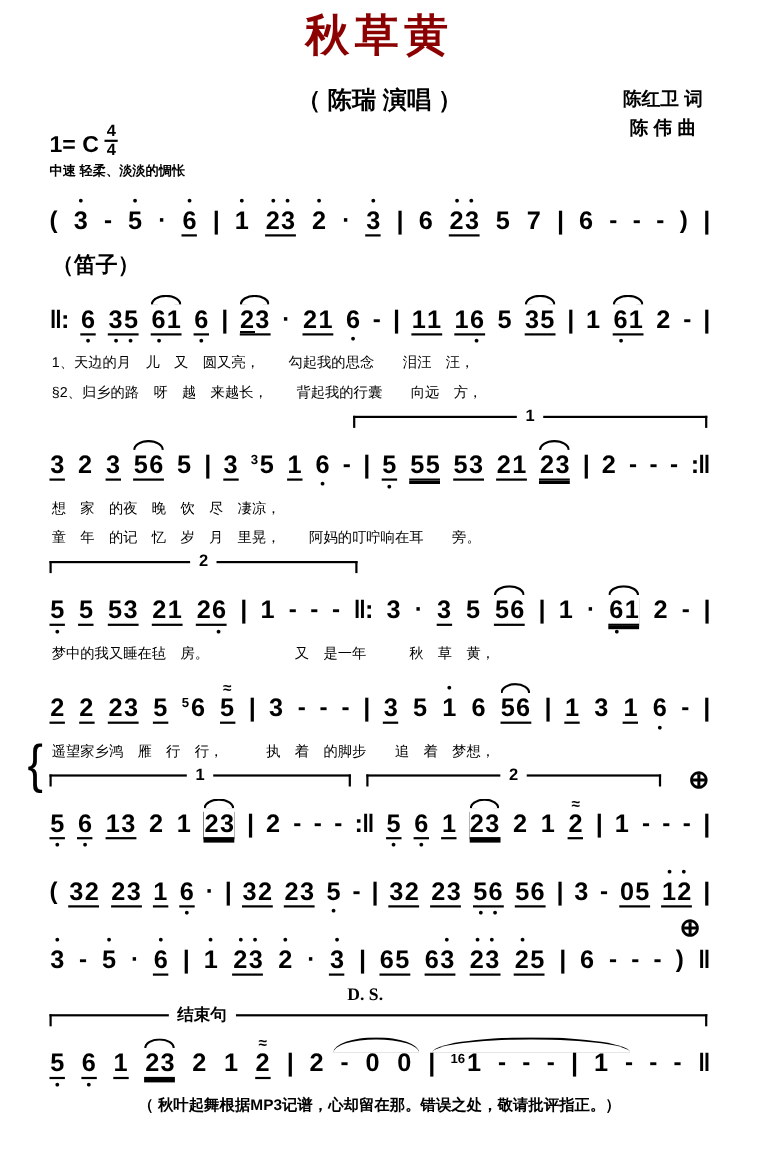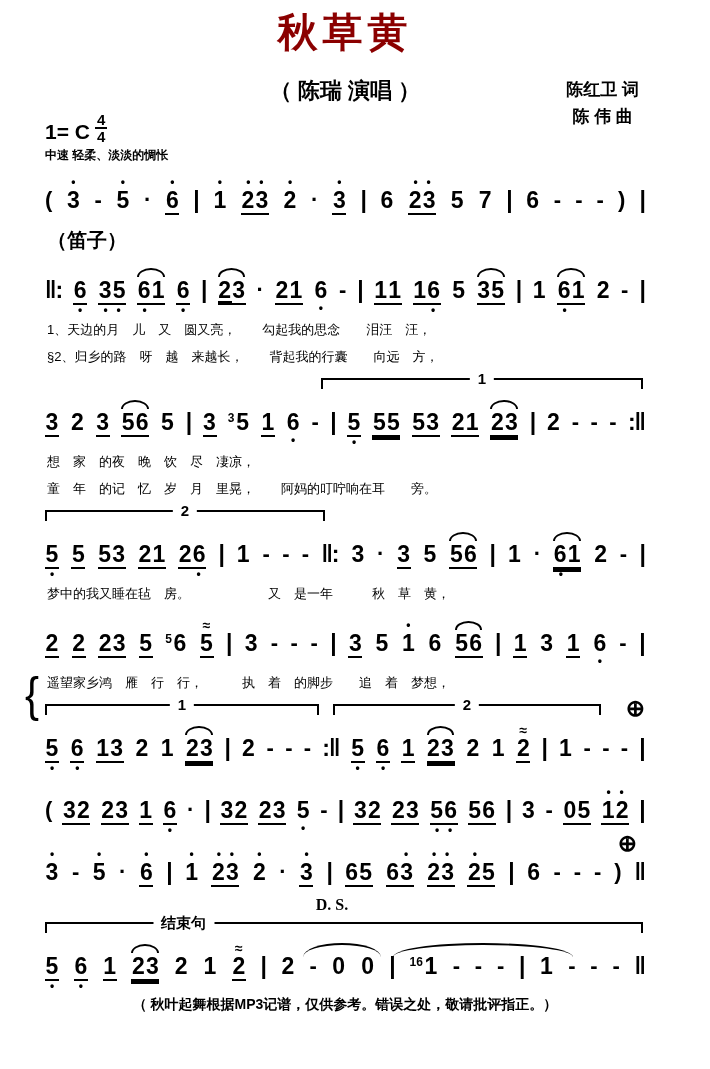--- a/index.html
+++ b/index.html
@@ -2043,15 +2043,15 @@
           </span>
           <span class="tok bar">
             <span class="top"></span>
             <span class="mid">‖</span>
             <span class="bot"></span>
           </span>
         </div>
       </div>
     </div>
 
-  <div class="footnote">（ 秋叶起舞根据MP3记谱，仅供参考。错误之处，敬请批评指正。）</div>
+  <div class="footnote">（ 秋叶起舞根据MP3记谱，心却留在那。错误之处，敬请批评指正。）</div>
 
 </div>
 
 </body></html>

